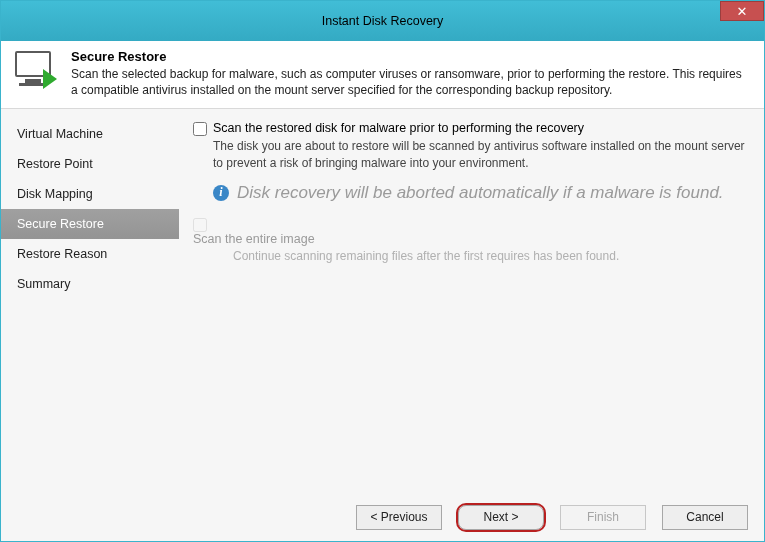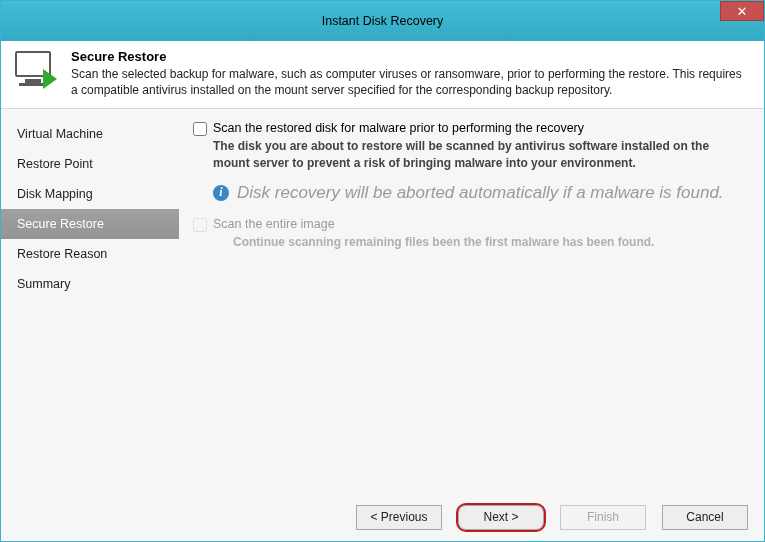--- a/index.html
+++ b/index.html
@@ -141,21 +141,20 @@
   }
   .chk-label {
     font-size: 12.5px;
   }
   .sub-desc {
     margin-left: 20px;
     color: #444;
     font-size: 12px;
     line-height: 1.35;
     margin-bottom: 12px;
-    font-weight: bold;
   }
   .info-row {
     display: flex;
     align-items: center;
     margin-left: 20px;
     margin-bottom: 14px;
     color: #9a9a9a;
   }
   .info-icon {
     width: 16px;
@@ -167,21 +166,21 @@
     font-style: italic;
     font-family: Georgia, serif;
     font-size: 12px;
     display: flex;
     align-items: center;
     justify-content: center;
     margin-right: 8px;
     flex-shrink: 0;
   }
   .info-text { font-size: 17px; font-style: italic; }
-  .chk-row.disabled, .chk-row.disabled .chk-label { color: #9a9a9a; }
+  .chk-row.disabled, .chk-row.disabled .chk-label { color: #9a9a9a; flex-direction: column; }
   .chk-row.disabled input[type=checkbox] { opacity: 0.55; }
   .sub-desc.disabled { color: #b0b0b0; margin-bottom: 4px; }
   .footer {
     height: 48px;
     display: flex;
     align-items: center;
     justify-content: flex-end;
     padding: 0 16px;
     gap: 16px;
     background: #f6f6f6;
@@ -253,21 +252,21 @@
 
       <div class="info-row">
         <div class="info-icon">i</div>
         <span class="info-text">Disk recovery will be aborted automatically if a malware is found.</span>
       </div>
 
       <div class="chk-row disabled">
         <input type="checkbox" disabled="" style="">
         <span class="chk-label">Scan the entire image</span>
       </div>
-      <div class="sub-desc disabled" style="margin-left:40px;">Continue scanning remaining files been the first malware has been found.</div>
+      <div class="sub-desc disabled" style="margin-left:40px;">Continue scanning remaining files after the first requires has been found.</div>
 
     </div>
   </div>
 
   <div class="footer">
     <button class="btn">&lt; Previous</button>
     <button class="btn highlight">Next &gt;</button>
     <button class="btn" disabled="">Finish</button>
     <button class="btn">Cancel</button>
   </div>

